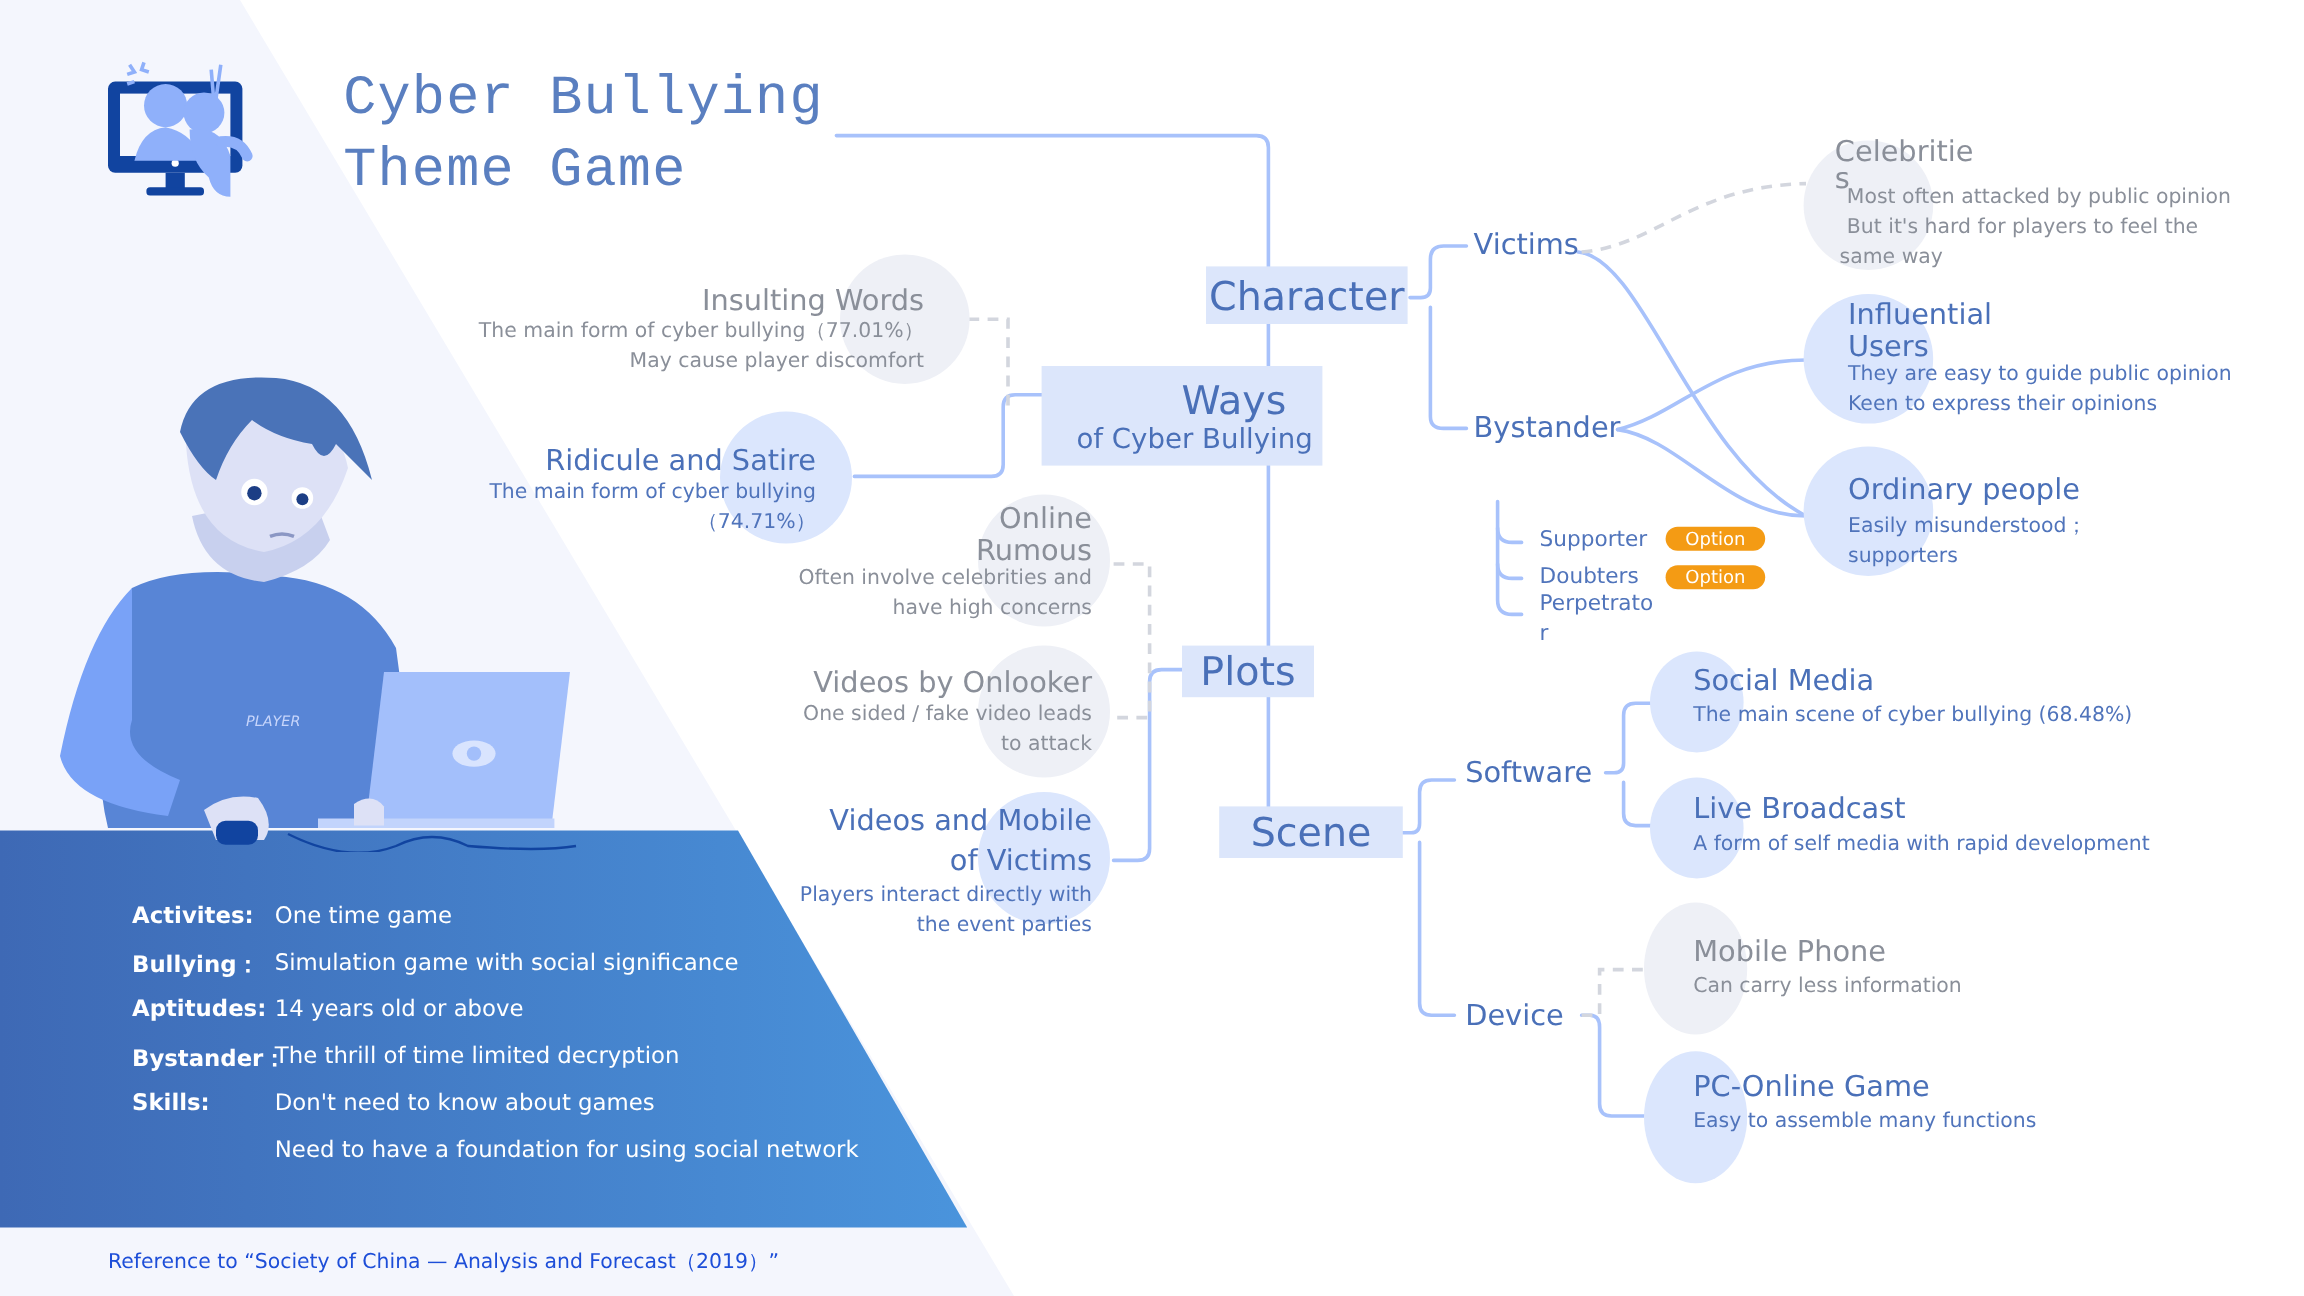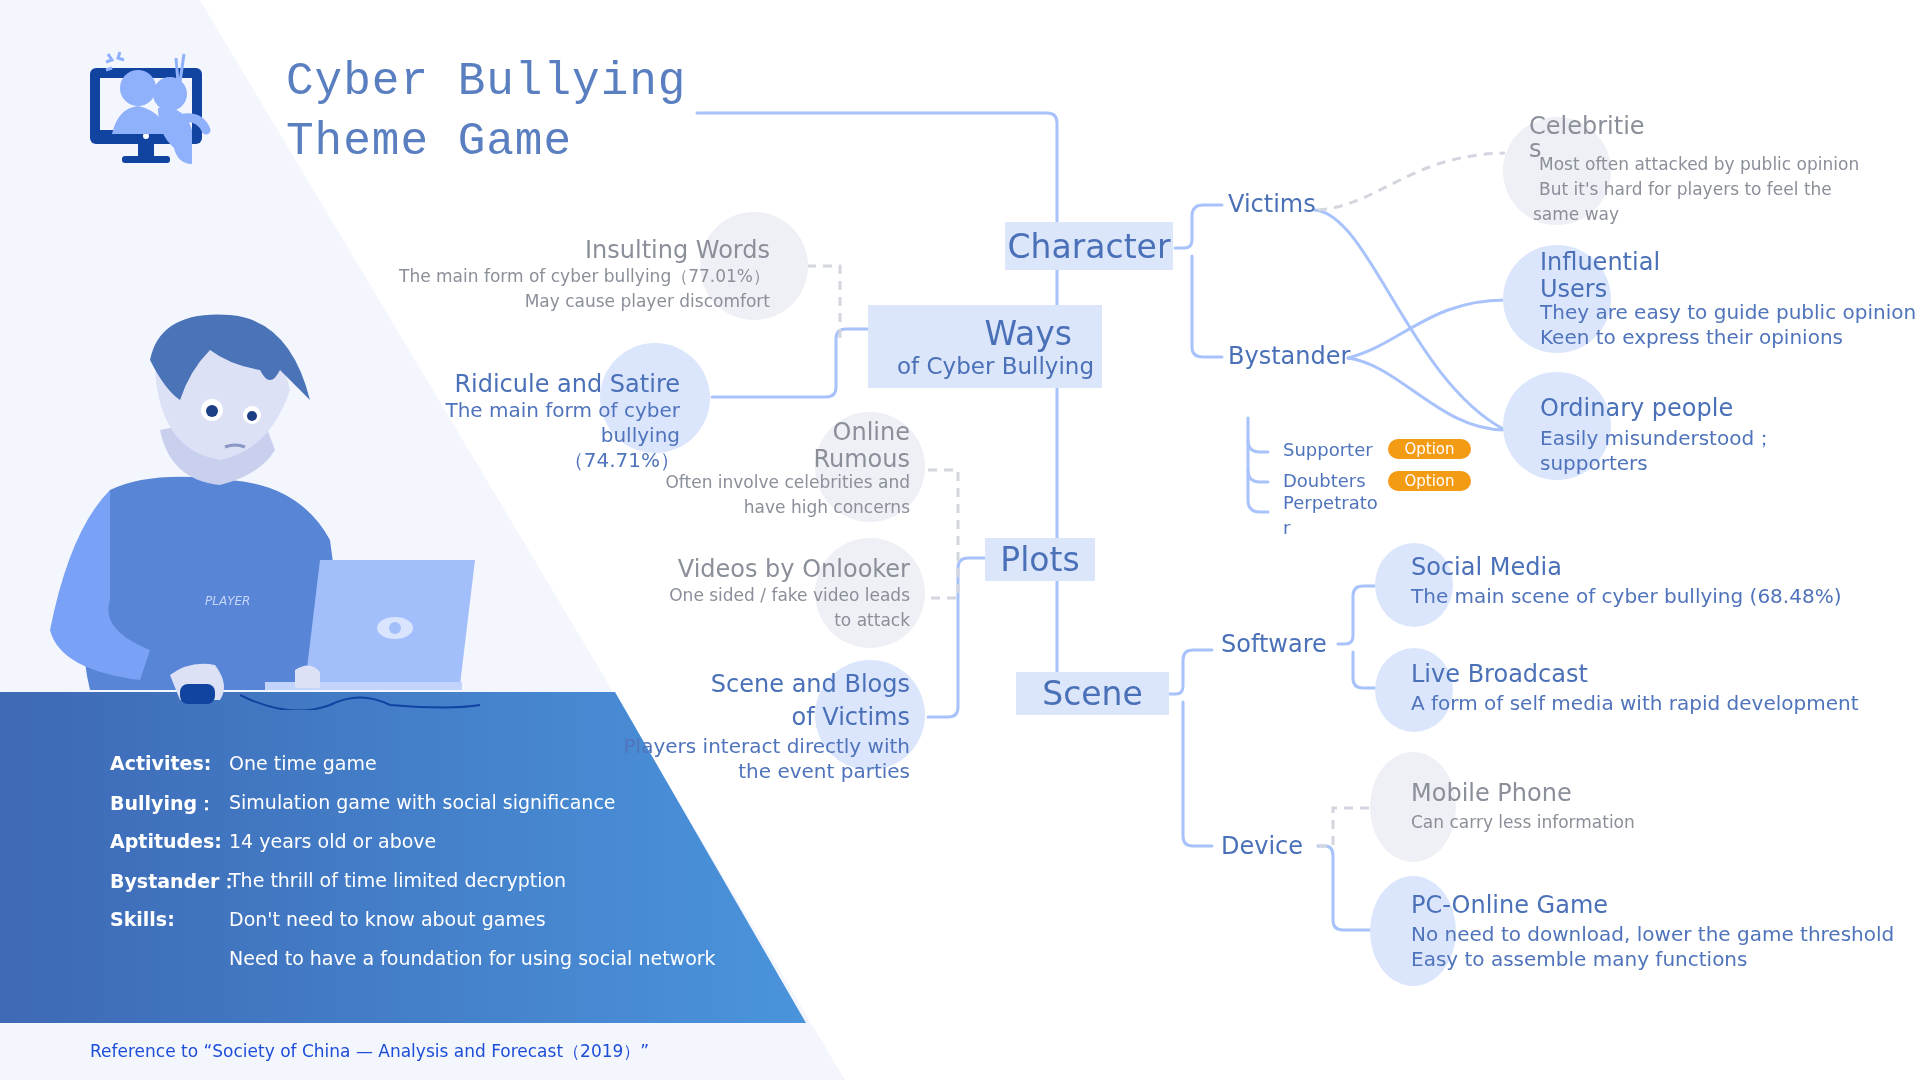--- a/index.html
+++ b/index.html
@@ -5,21 +5,21 @@
   html,body{margin:0;padding:0;}
   body{width:1920px;height:1080px;position:relative;overflow:hidden;background:#ffffff;font-family:"DejaVu Sans","Liberation Sans",sans-serif;}
   .abs{position:absolute;}
   #bg-svg{position:absolute;left:0;top:0;}
   .title{font-family:"Liberation Mono","DejaVu Sans Mono",monospace;color:#5a7fc0;font-size:46px;line-height:60px;left:286px;top:52px;letter-spacing:1px;}
   .node-box{background:#dce6fb;color:#4a70b8;font-size:33px;display:flex;align-items:center;justify-content:center;}
   .sub{color:#4a70b8;font-size:24px;text-align:center;}
   .gray-h{color:#8a8f99;font-size:24px;}
   .blue-h{color:#4a70b8;font-size:24px;}
   .gray-d{color:#8a8f99;font-size:17px;line-height:25px;}
-  .blue-d{color:#5074bb;font-size:20px;line-height:25px;}
+  .blue-d{color:#5074bb;font-size:17px;line-height:25px;}
   .right{text-align:right;}
   .circle{border-radius:50%;}
   .cg{background:#eef0f6;}
   .cb{background:#dbe6fd;}
   .opt{background:#f49b14;color:#fff;font-size:15px;border-radius:11px;width:83px;height:20px;line-height:20px;text-align:center;}
   .info-label{color:#fff;font-size:19px;font-weight:bold;margin-left:20px;}
   .info-val{color:#fff;font-size:19px;}
   .ref{color:#1d4ed8;font-size:17px;}
 </style>
 </head>
@@ -180,21 +180,21 @@
   <div class="gray-d">have high concerns</div>
 </div>
 <div class="abs circle cg" style="left:815px;top:538px;width:110px;height:110px"></div>
 <div class="abs right" style="left:600px;top:555px;width:310px">
   <div class="gray-h">Videos by Onlooker</div>
   <div class="gray-d">One sided / fake video leads</div>
   <div class="gray-d">to attack</div>
 </div>
 <div class="abs circle cb" style="left:815px;top:660px;width:110px;height:110px"></div>
 <div class="abs right" style="left:600px;top:668px;width:310px">
-  <div class="blue-h" style="line-height:33px">Scene and Blogs</div>
+  <div class="blue-h" style="line-height:33px">Videos and Mobile</div>
   <div class="blue-h" style="line-height:33px">of Victims</div>
   <div class="blue-d">Players interact directly with</div>
   <div class="blue-d">the event parties</div>
 </div>
 
 <div class="abs sub" style="left:1228px;top:190px">Victims</div>
 <div class="abs sub" style="left:1228px;top:342px">Bystander</div>
 
 <div class="abs blue-d" style="left:1283px;top:437px;font-size:18px">Supporter</div>
 <div class="abs opt" style="left:1388px;top:439px">Option</div>
@@ -241,15 +241,14 @@
   <div class="blue-d">A form of self media with rapid development</div>
 </div>
 <div class="abs circle cg" style="left:1370px;top:752px;width:86px;height:110px"></div>
 <div class="abs" style="left:1411px;top:776px">
   <div class="gray-h" style="line-height:34px">Mobile Phone</div>
   <div class="gray-d">Can carry less information</div>
 </div>
 <div class="abs circle cb" style="left:1370px;top:876px;width:86px;height:110px"></div>
 <div class="abs" style="left:1411px;top:888px">
   <div class="blue-h" style="line-height:34px">PC-Online Game</div>
-  <div class="blue-d">No need to download, lower the game threshold</div>
   <div class="blue-d">Easy to assemble many functions</div>
 </div>
 
 </body></html>

